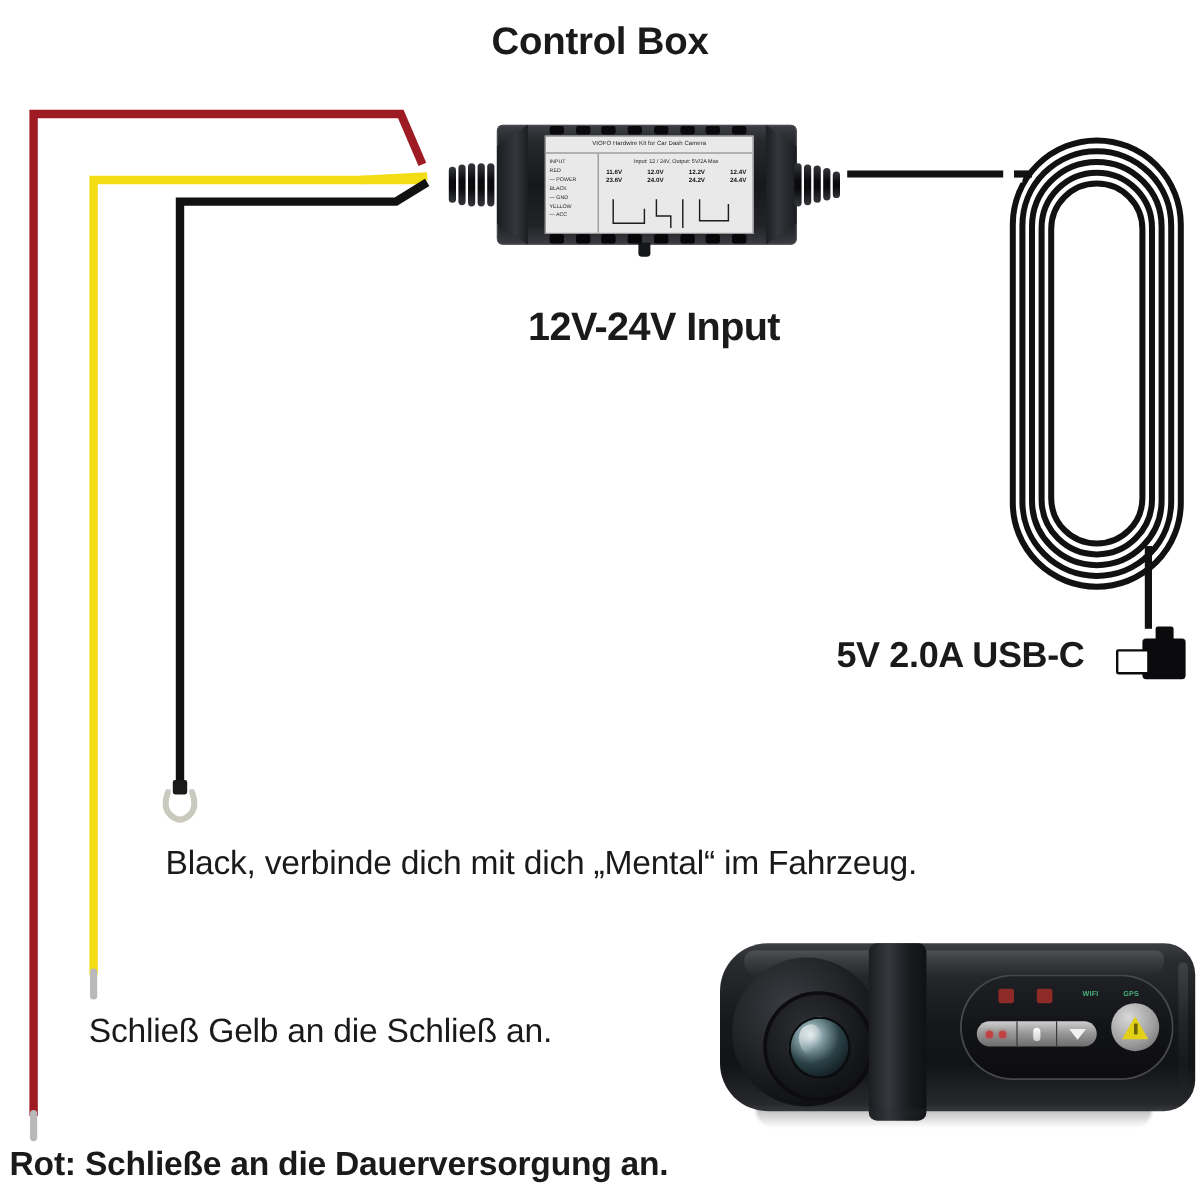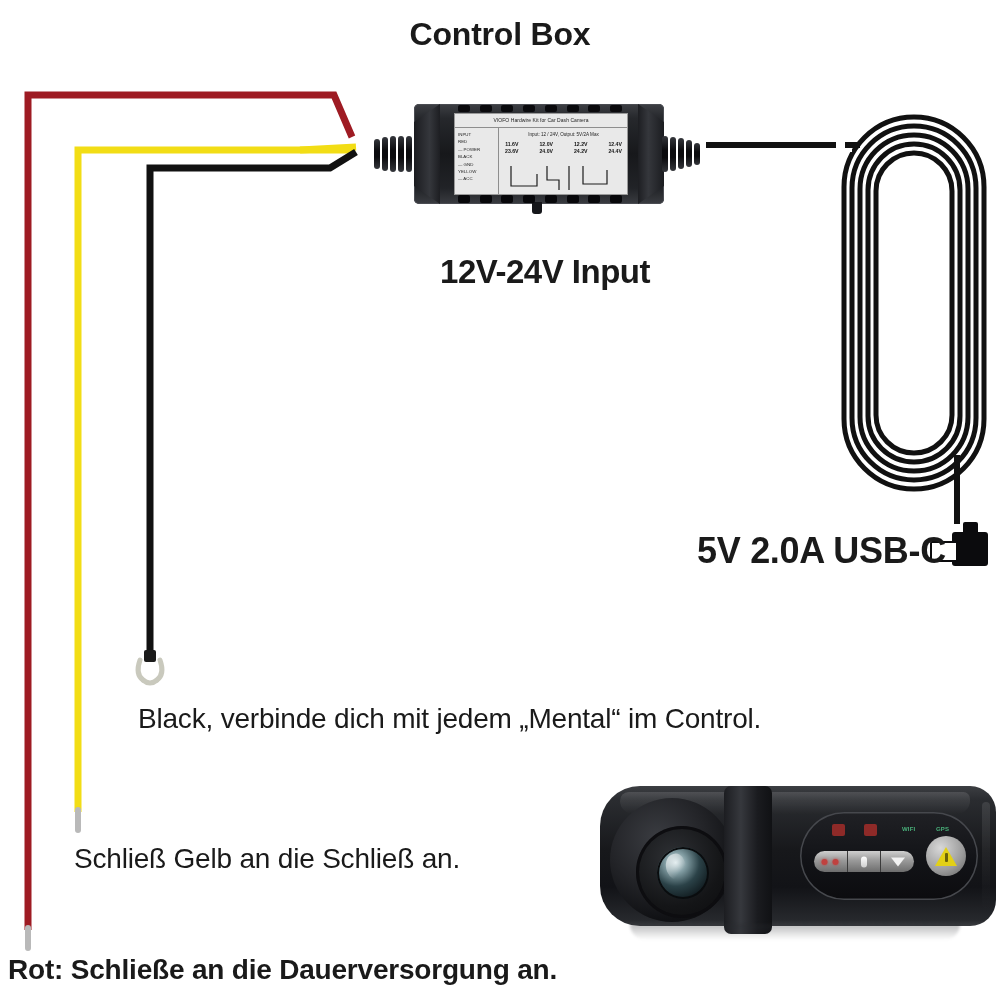--- a/index.html
+++ b/index.html
@@ -39,21 +39,21 @@
   #input-voltage-label {
     left: 0; top: 253px;
     width: 1090px;
     text-align: center;
     font-size: 33px;
     font-weight: 700;
     letter-spacing: -0.5px;
   }
   #usb-output-label {
     left: 697px; top: 530px;
-    font-size: 36px;
+    font-size: 30px;
     font-weight: 700;
     letter-spacing: -0.3px;
   }
   #note-black {
     left: 138px; top: 703px;
     font-size: 28px;
     font-weight: 400;
     letter-spacing: -0.2px;
   }
   #note-yellow {
@@ -624,19 +624,19 @@
     </div>
     <div class="dc-reflection"></div>
   </div>
 
   <div class="lbl" id="control-box-title">Control Box</div>
 
   <div class="lbl" id="input-voltage-label">12V-24V Input</div>
 
   <div class="lbl" id="usb-output-label">5V 2.0A USB-C</div>
 
-  <div class="lbl" id="note-black">Black, verbinde dich mit jedem „Mental“ im Control.</div>
+  <div class="lbl" id="note-black">Black, verbinde dich mit dich „Mental“ im Fahrzeug.</div>
 
   <div class="lbl" id="note-yellow">Schließ Gelb an die Schließ an.</div>
 
   <div class="lbl" id="note-red">Rot: Schließe an die Dauerversorgung an.</div>
 
 </div>
 
 </body></html>

